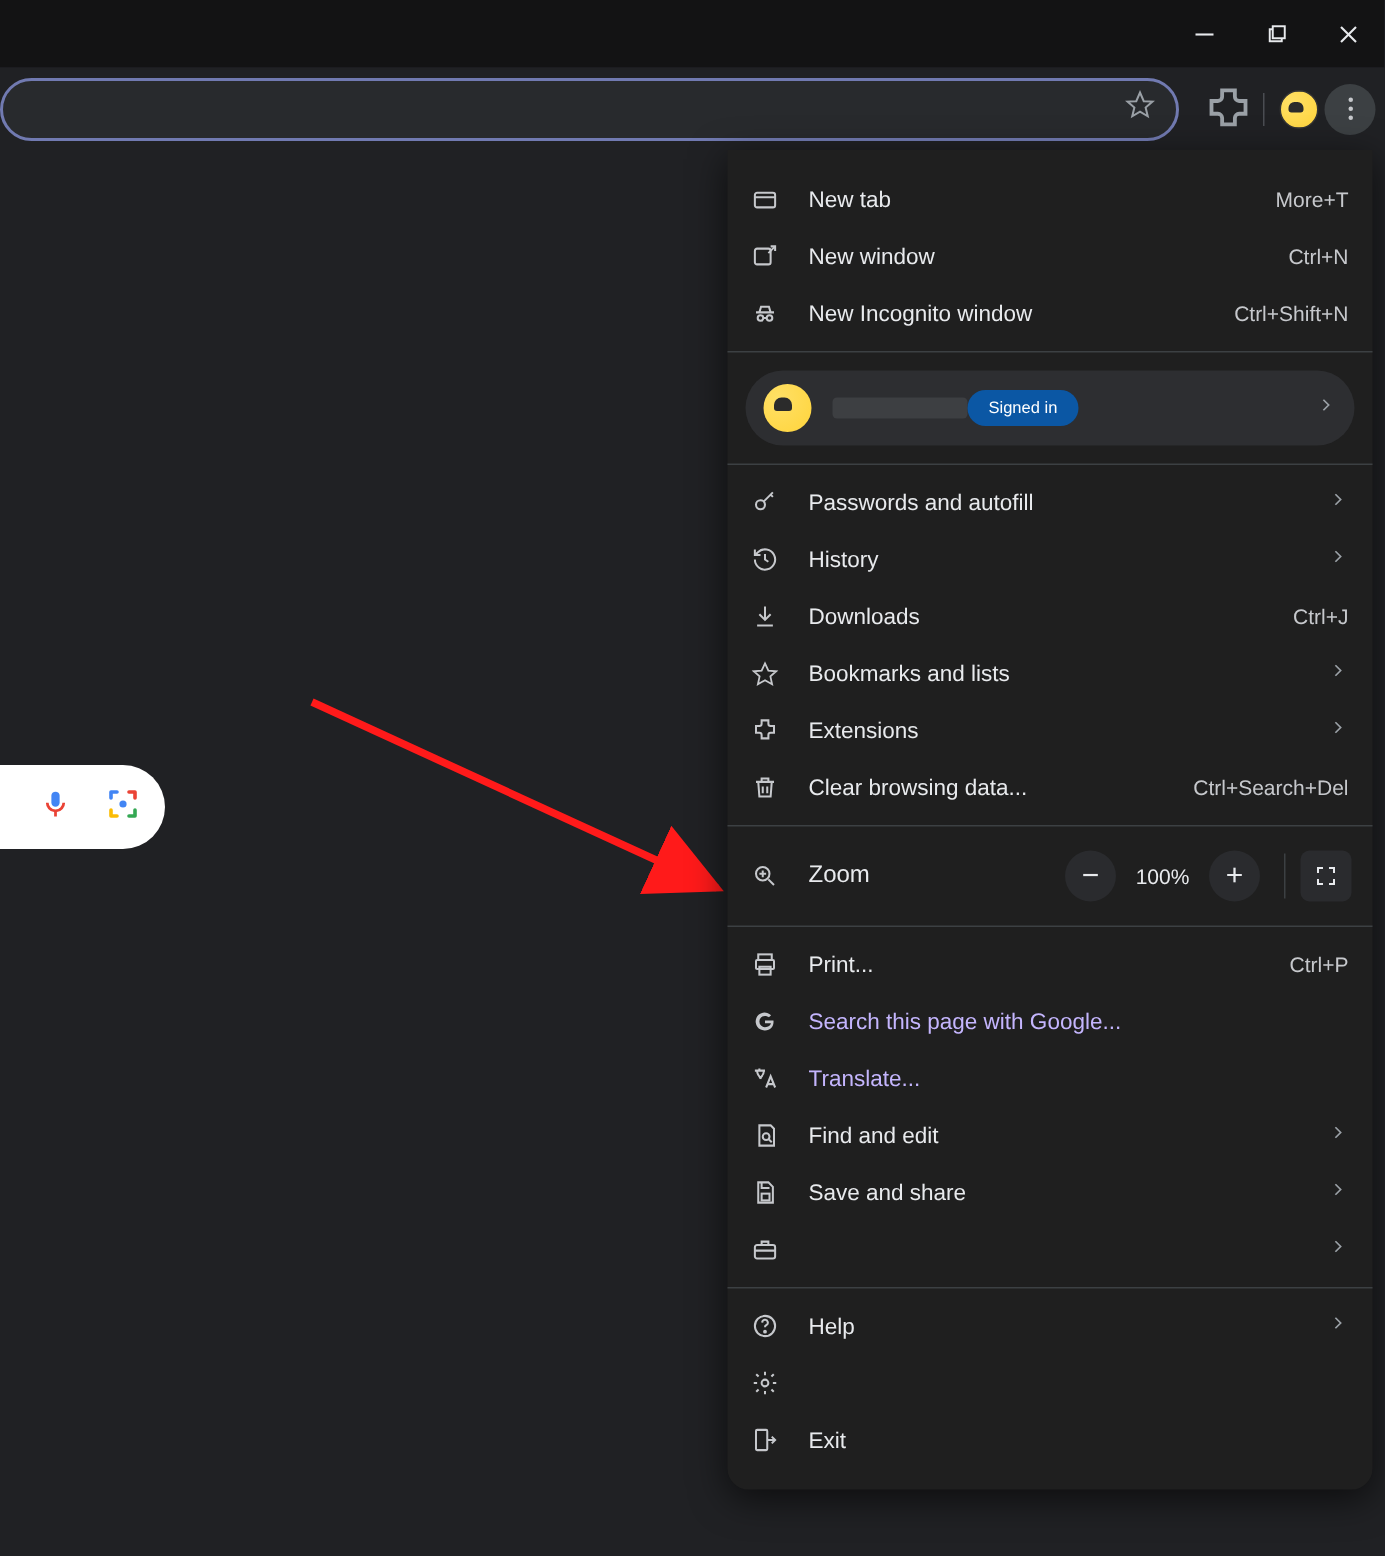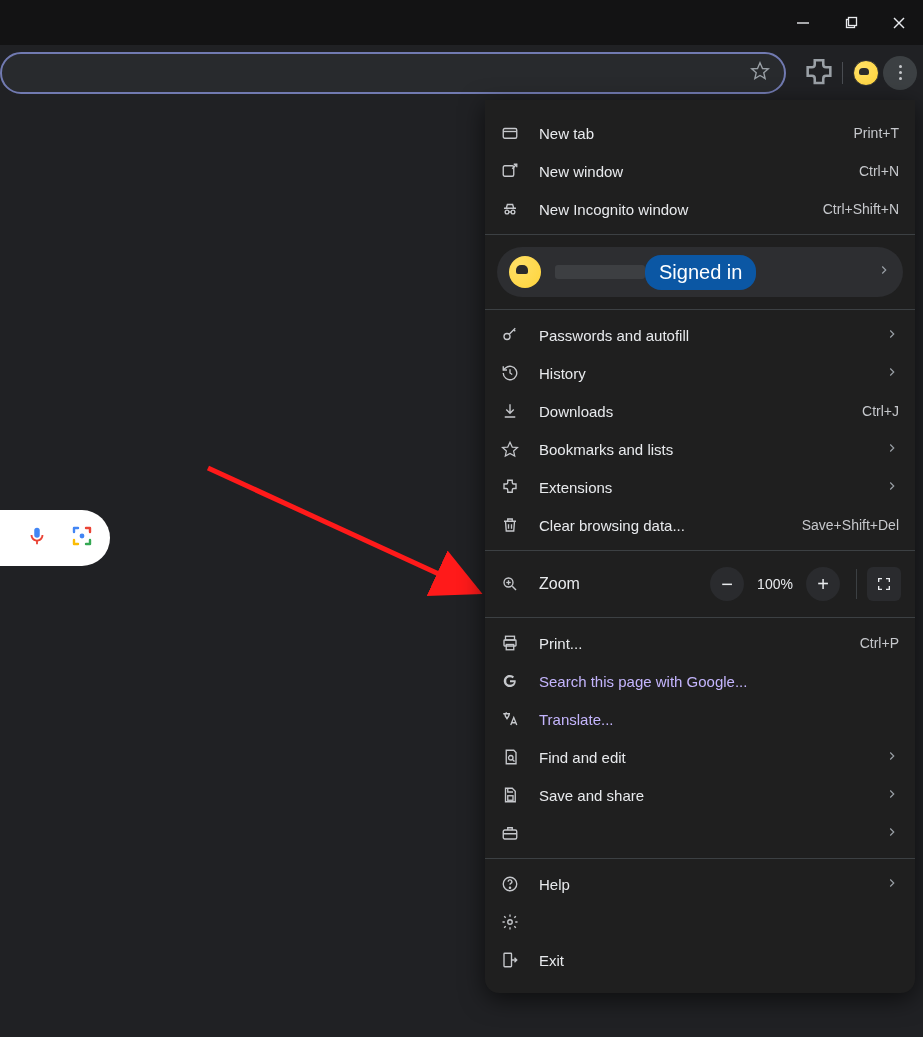--- a/index.html
+++ b/index.html
@@ -40,21 +40,21 @@
   .mi-icon svg { width:18px; height:18px; }
   .mi-label { flex:1; font-weight: 500; }
   .mi-shortcut { color:#c6c8cc; font-size: 14px; }
   .mi-chevron { color:#9aa0a6; margin-left:auto; }
   .mi-chevron svg { width:14px; height:14px; }
   
   .profile-row { margin: 6px 12px; height: 50px; background:#2d2e31; border-radius: 26px; display:flex; align-items:center; padding: 0 12px; }
   .profile-row .avatar { width:32px; height:32px; border-radius:50%; background: radial-gradient(circle at 30% 30%, #ffe066 0%, #ffd43b 100%); position:relative; overflow:hidden; margin-right:14px; }
   .profile-row .avatar::after { content:""; position:absolute; left:7px; top:9px; width:12px; height:9px; background:#2b2b2b; border-radius:5px 5px 2px 2px; }
   .profile-name { flex:1; height:14px; width: 80px; background:#3d3f42; border-radius:3px; max-width: 90px; }
-  .signed-in { background:#0b57a4; color:#fff; font-size:20px; padding: 6px 14px; border-radius: 16px; margin-right: 10px; }
+  .signed-in { background:#0b57a4; color:#fff; font-size:11px; padding: 6px 14px; border-radius: 16px; margin-right: 10px; }
   
   .zoom-row { display:flex; align-items:center; padding: 10px 14px; color:#e8eaed; }
   .zoom-row .mi-label { flex:1; }
   .zoom-ctrl { display:flex; align-items:center; gap: 10px; }
   .zbtn { width:34px; height:34px; border-radius:50%; background:#2a2b2e; display:flex; align-items:center; justify-content:center; color:#e8eaed; font-size:20px; font-weight:500; }
   .zoom-pct { font-size:14px; font-weight:500; width:42px; text-align:center; }
   .zsep { width:1px; height:30px; background:#3c4043; margin-left:6px; }
   .fs-btn { width:34px; height:34px; border-radius:6px; background:#2a2b2e; display:flex; align-items:center; justify-content:center; }
   .fs-btn svg { width:16px; height:16px; stroke:#e8eaed; fill:none; stroke-width:2; }
 </style>
@@ -138,21 +138,21 @@
 
     <div class="menu-group">
       <div class="menu-row">
         <span class="mi-icon">
             <svg viewBox="0 0 24 24" fill="none" stroke="currentColor" stroke-width="1.8">
               <rect x="3" y="6" width="18" height="13" rx="2"></rect>
               <line x1="3" y1="10" x2="21" y2="10"></line>
             </svg>
           </span>
         <span class="mi-label">New tab</span>
-        <span class="mi-shortcut">Print+T</span>
+        <span class="mi-shortcut">More+T</span>
       </div>
       <div class="menu-row">
         <span class="mi-icon">
             <svg viewBox="0 0 24 24" fill="none" stroke="currentColor" stroke-width="1.8">
               <rect x="3" y="5" width="14" height="14" rx="2"></rect>
               <path d="M17 3h4v4"></path>
               <path d="M21 3l-6 6"></path>
             </svg>
           </span>
         <span class="mi-label">New window</span>
@@ -240,21 +240,21 @@
               <polyline points="9 6 15 12 9 18"></polyline>
             </svg></span>
       </div>
       <div class="menu-row">
         <span class="mi-icon">
             <svg viewBox="0 0 24 24" fill="none" stroke="currentColor" stroke-width="1.8">
               <path d="M4 7h16M9 7V4h6v3M6 7l1 13h10l1-13M10 11v6M14 11v6"></path>
             </svg>
           </span>
         <span class="mi-label">Clear browsing data...</span>
-        <span class="mi-shortcut">Save+Shift+Del</span>
+        <span class="mi-shortcut">Ctrl+Search+Del</span>
       </div>
     </div>
 
     <div class="menu-group">
       <div class="zoom-row">
         <span class="mi-icon">
             <svg viewBox="0 0 24 24" fill="none" stroke="currentColor" stroke-width="1.8">
               <circle cx="10" cy="10" r="6"></circle>
               <line x1="15" y1="15" x2="20" y2="20"></line>
               <line x1="7" y1="10" x2="13" y2="10"></line>

